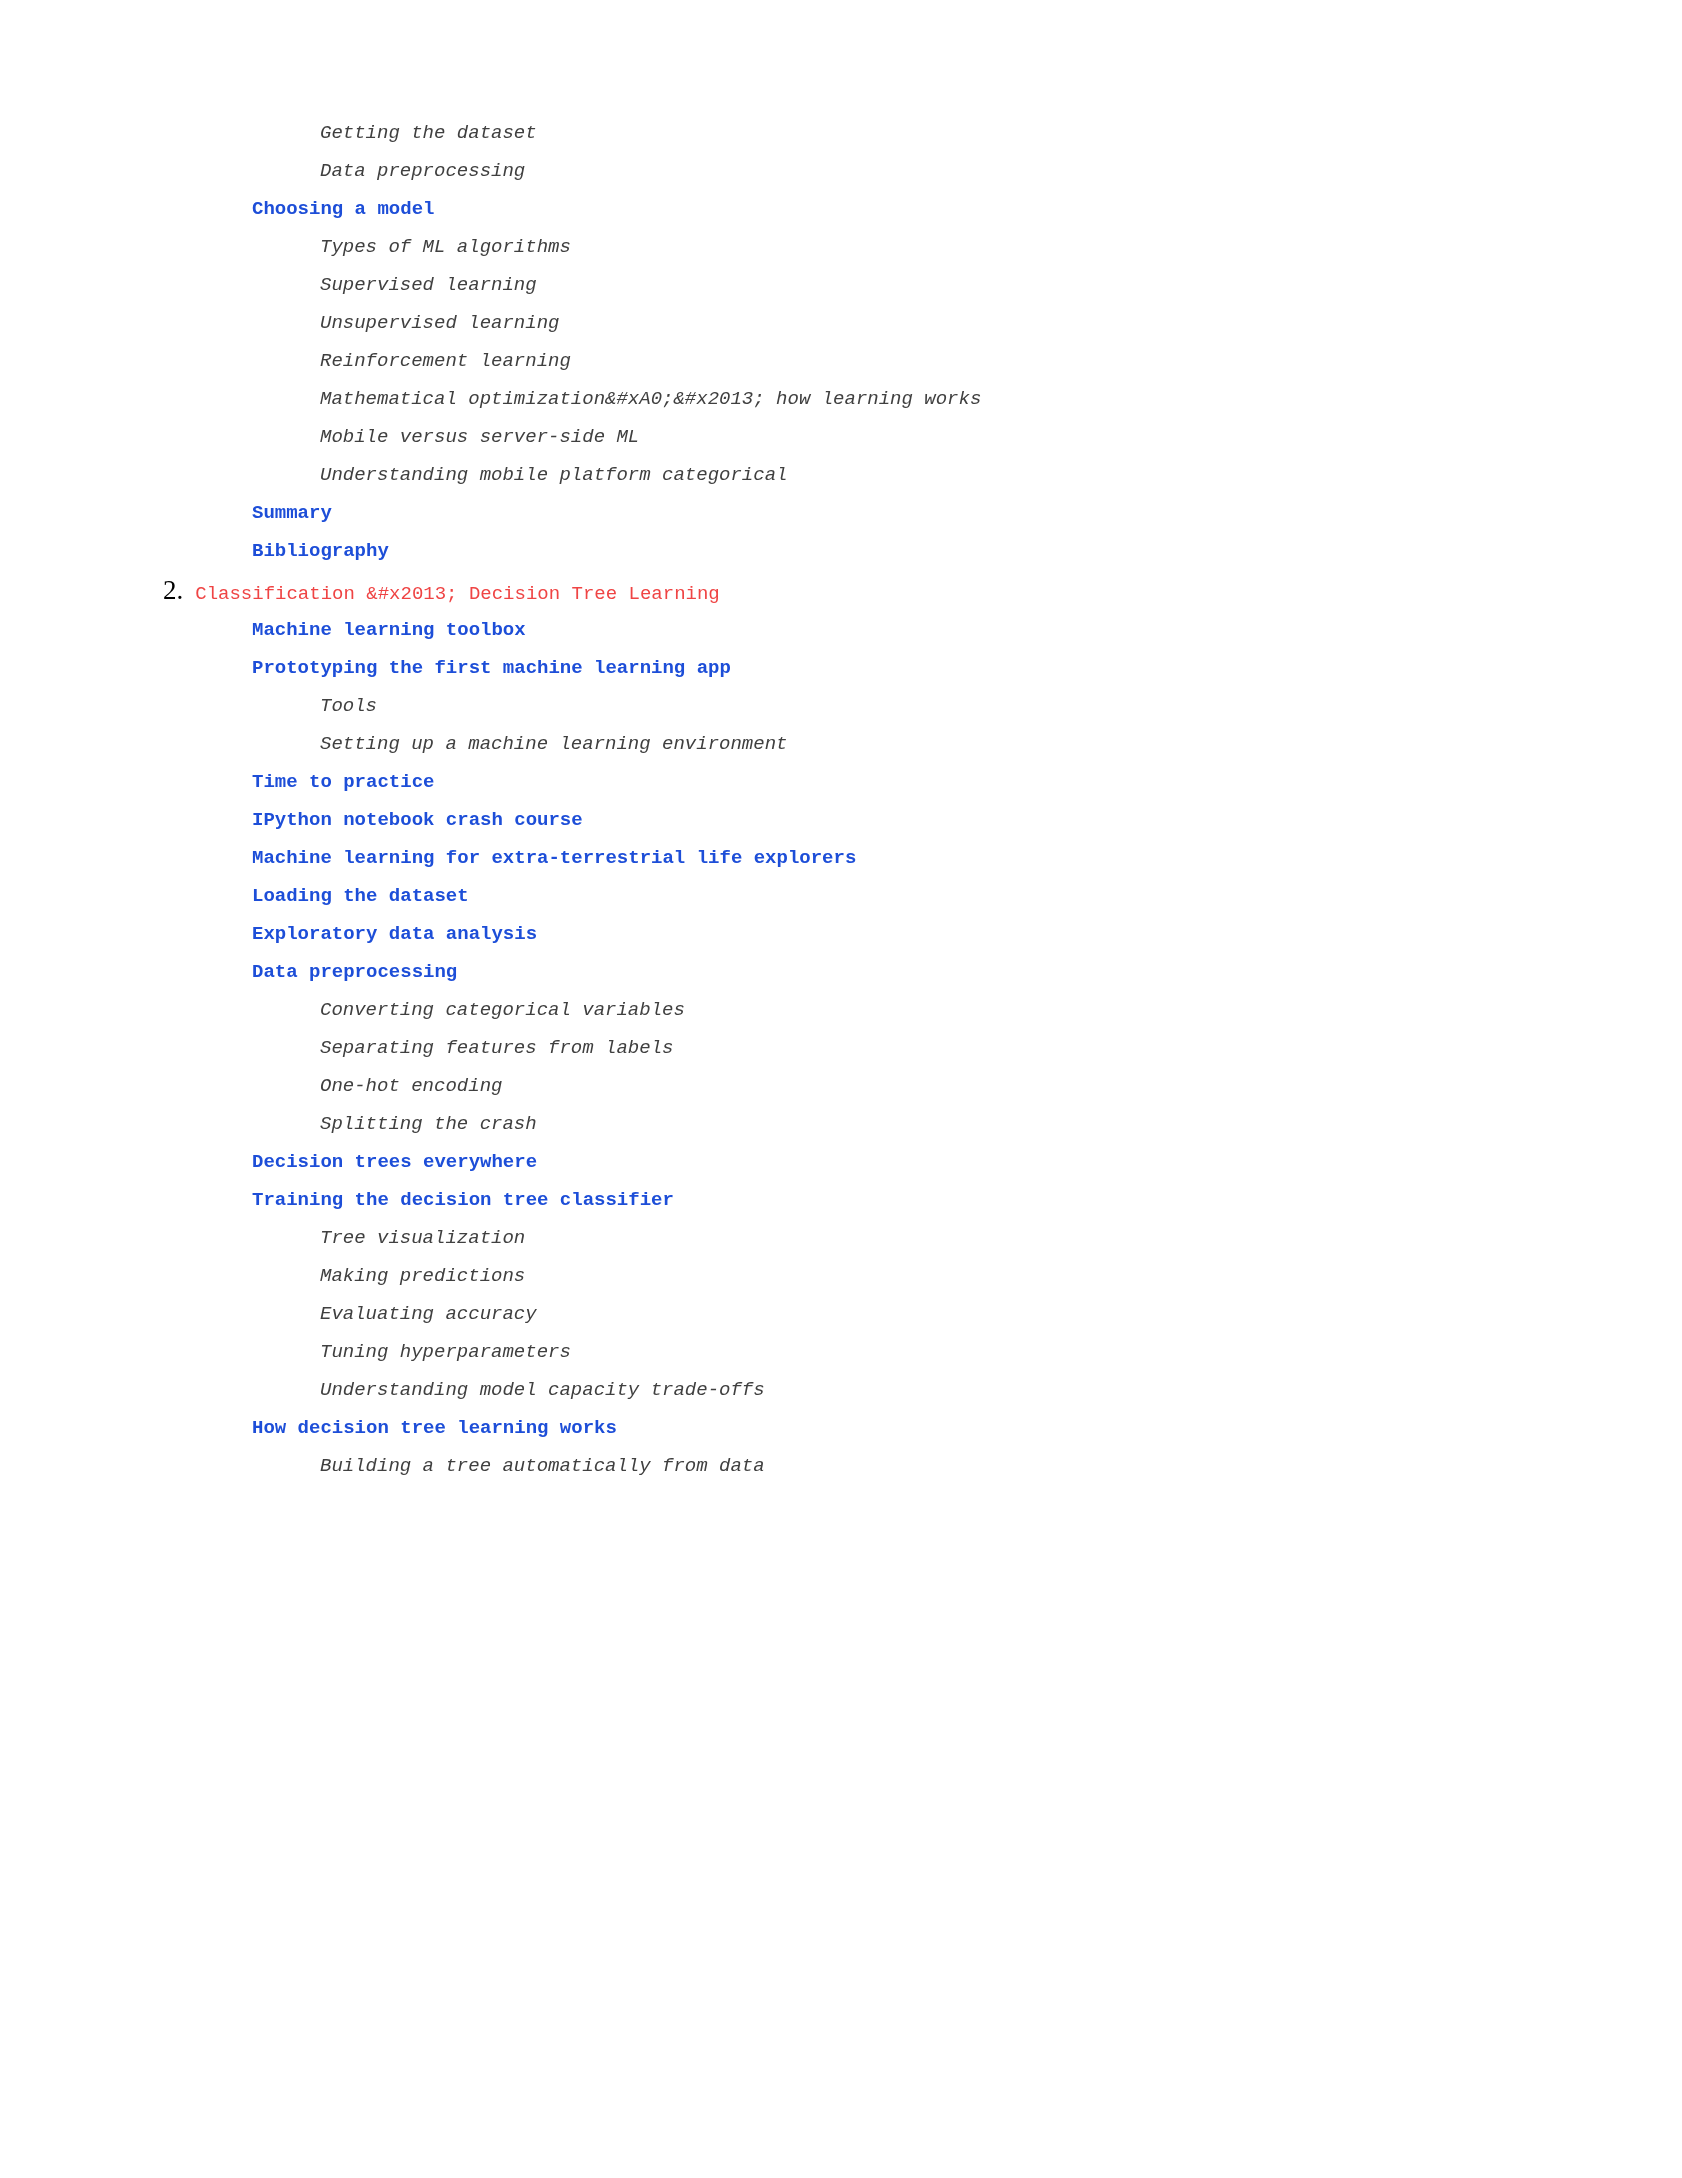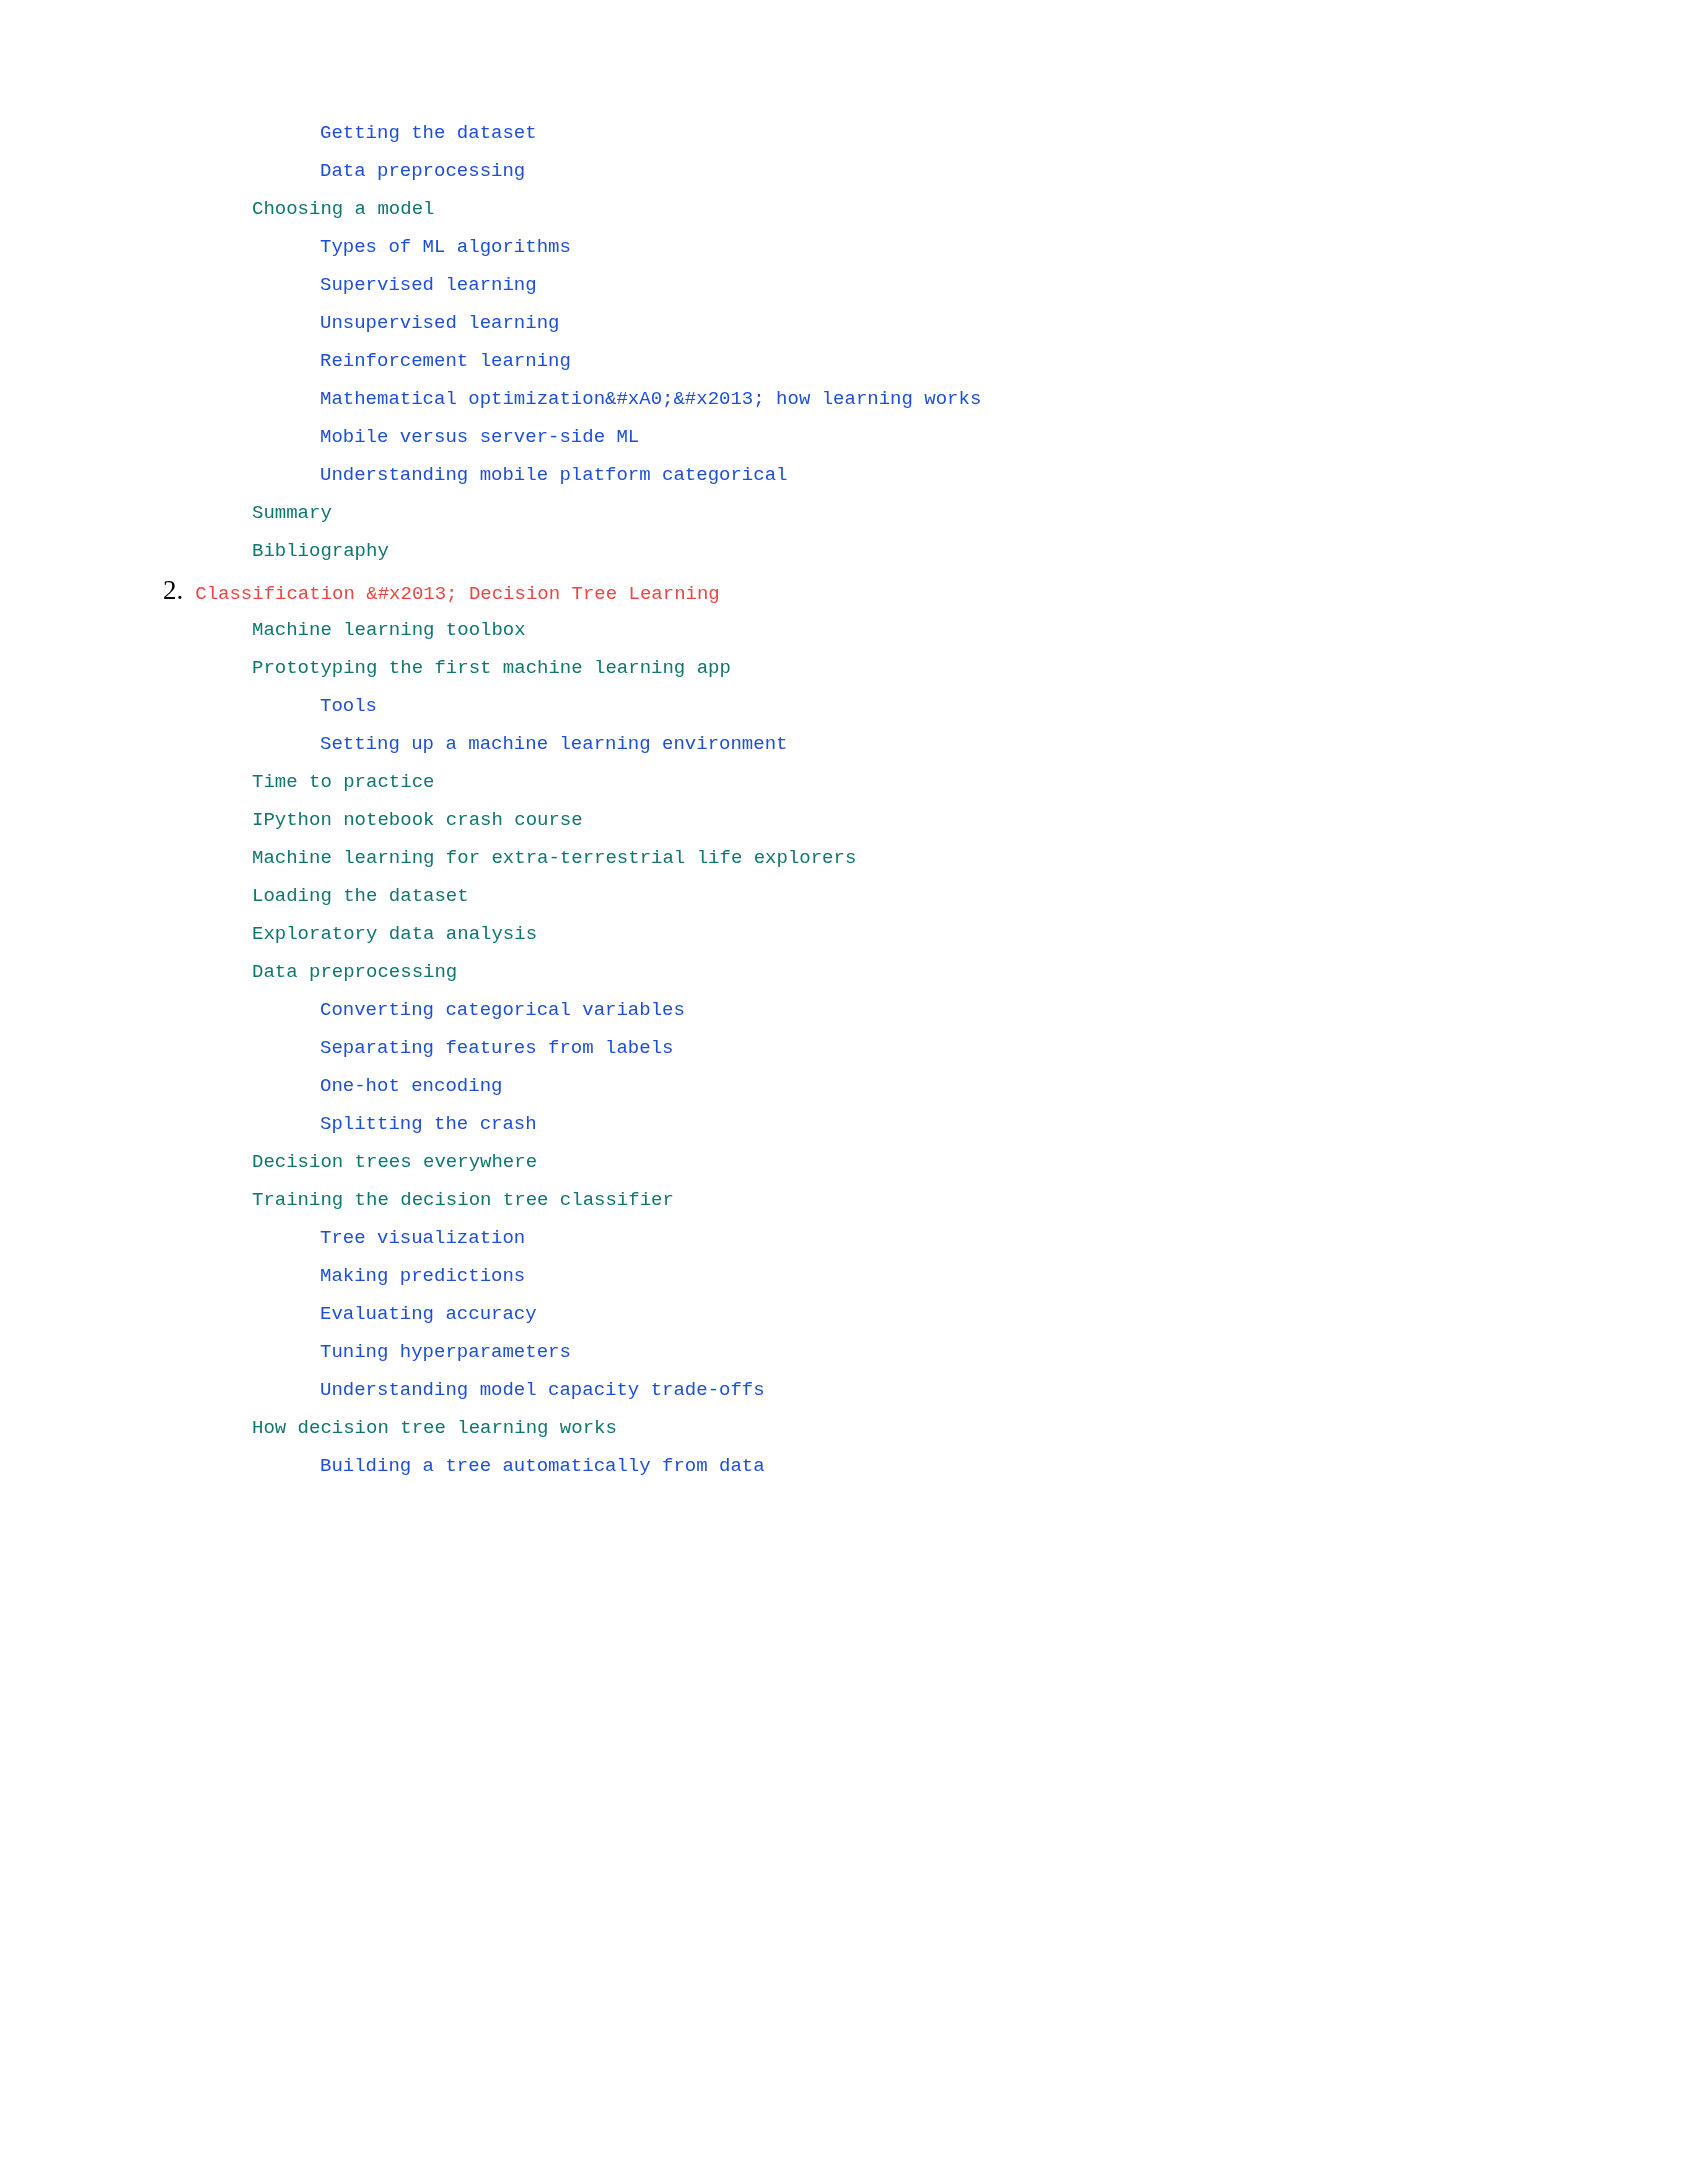--- a/index.html
+++ b/index.html
@@ -17,33 +17,35 @@
   font-family: "Courier New", Courier, monospace;
 }
 .l2-item {
   margin-left: 89px;
   margin-bottom: 10px;
   line-height: 28px;
   font-size: 19px;
   color: #1a237e;
 }
 .l2-item a {
-  color: #0f766e;
+  color: #1d4ed8;
   text-decoration: none;
+  font-weight: bold;
 }
 .l3-item {
   margin-left: 157px;
   margin-bottom: 10px;
   line-height: 28px;
   font-size: 19px;
   color: #1a237e;
 }
 .l3-item a {
-  color: #1d4ed8;
+  color: #404040;
   text-decoration: none;
+  font-style: italic;
 }
 .chapter-row {
   display: flex;
   align-items: baseline;
   margin-left: 0;
   margin-top: 8px;
   margin-bottom: 10px;
 }
 .chapter-num {
   font-family: Georgia, "Times New Roman", serif;

